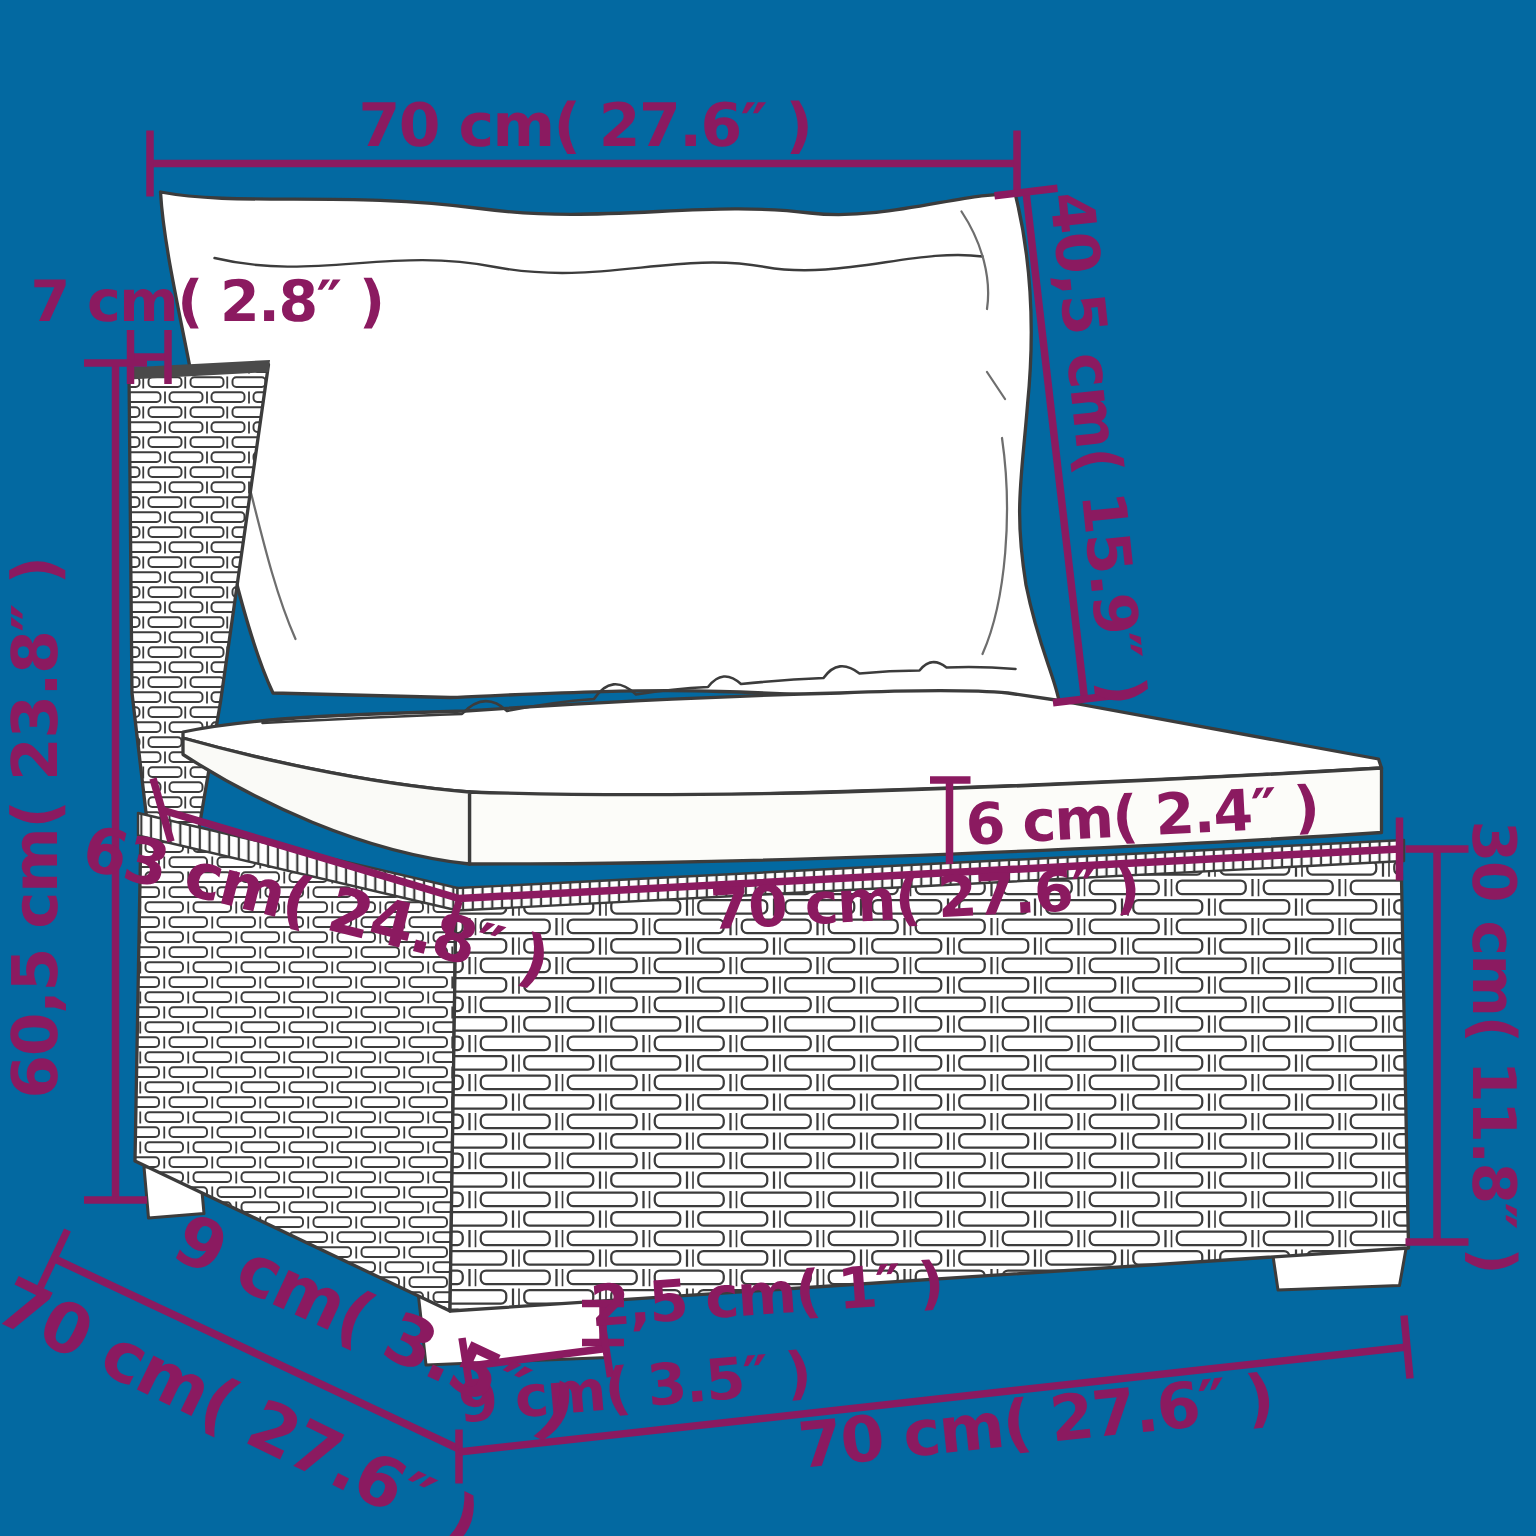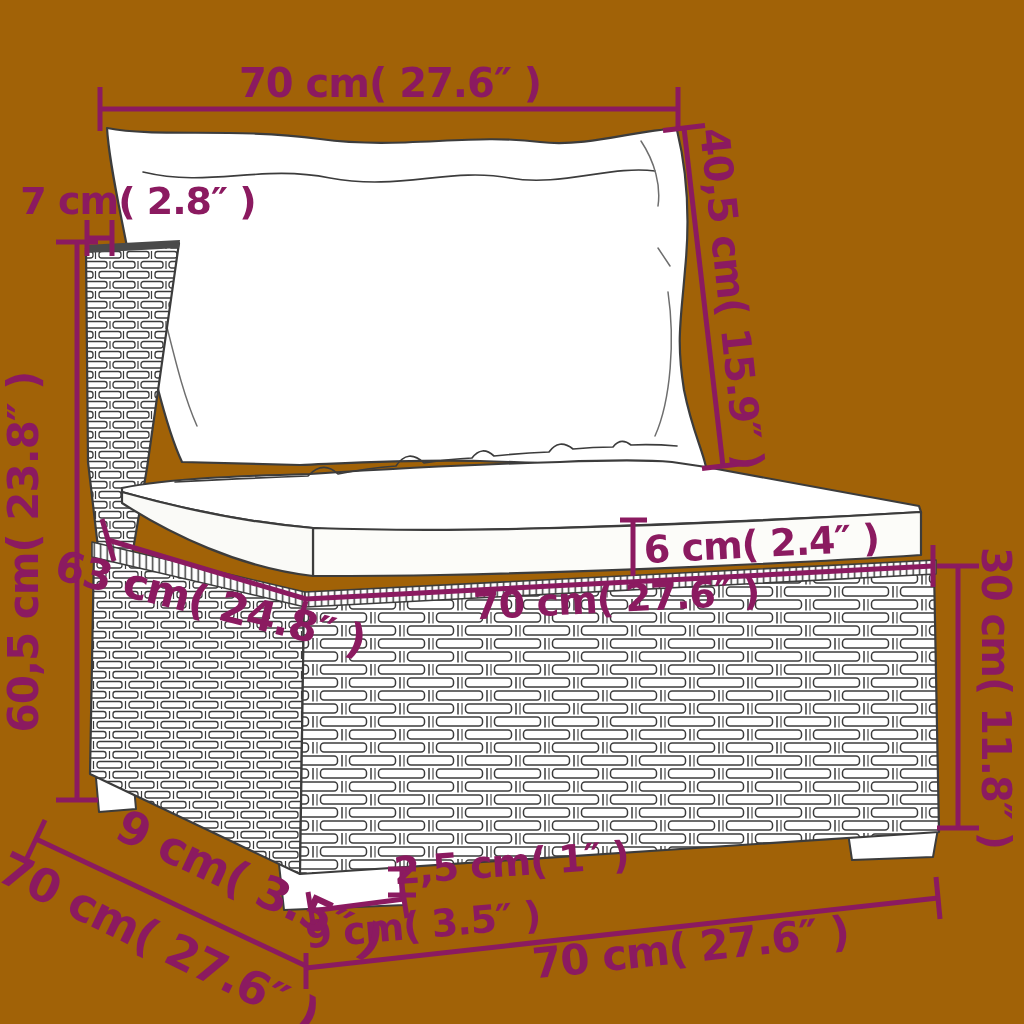--- a/index.html
+++ b/index.html
@@ -1,16 +1,16 @@
 <!DOCTYPE html>
 <html><head>
 <meta charset="utf-8">
 <style>
   html,body{margin:0;padding:0;background:#ffffff;}
-  .stage{width:1024px;height:1024px;position:relative;background:#a16207;overflow:hidden;}
+  .stage{width:1024px;height:1024px;position:relative;background:#0369a1;overflow:hidden;}
   svg{display:block;}
   text.dim{
     font-family:"DejaVu Sans","Liberation Sans",sans-serif;
     font-weight:bold;
     fill:var(--dim);
     letter-spacing:-1px;
   }
 </style>
 </head>
 <body>

